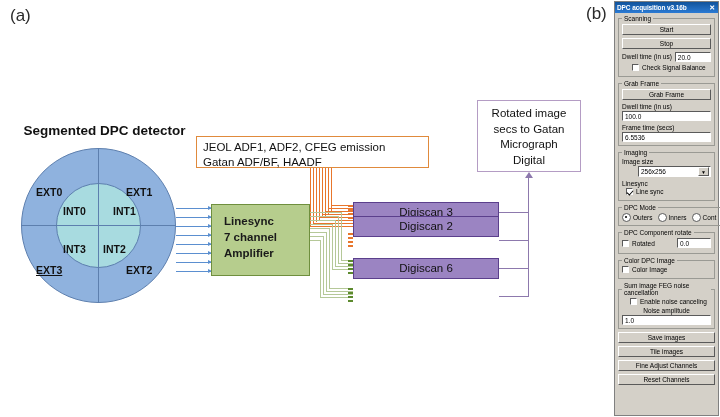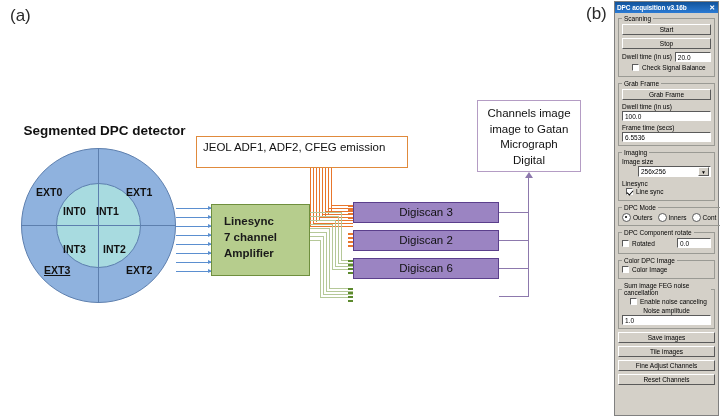--- a/index.html
+++ b/index.html
@@ -19,52 +19,52 @@
 
   .det-outer{position:absolute;left:21px;top:148px;width:155px;height:155px;
     border-radius:50%;background:#8fb2de;border:1px solid #5d7fae;box-sizing:border-box;}
   .det-inner{position:absolute;left:56px;top:183px;width:85px;height:85px;
     border-radius:50%;background:#a8dbe0;border:1px solid #5d7fae;box-sizing:border-box;}
   .det-vline{position:absolute;left:98px;top:148px;width:1px;height:155px;background:#5d7fae;}
   .det-hline{position:absolute;left:21px;top:225px;width:155px;height:1px;background:#5d7fae;}
   .seg{position:absolute;font-size:10.5px;font-weight:600;color:#111;}
   #seg-ext0{left:36px;top:186px;}
   #seg-ext1{left:126px;top:186px;}
-  #seg-ext3{left:44px;top:264px;text-decoration:underline;}
+  #seg-ext3{left:36px;top:264px;text-decoration:underline;}
   #seg-ext2{left:126px;top:264px;}
   #seg-int0{left:63px;top:205px;}
-  #seg-int1{left:96px;top:205px;}
+  #seg-int1{left:113px;top:205px;}
   #seg-int3{left:63px;top:243px;}
   #seg-int2{left:103px;top:243px;}
 
   
   .blue-line{position:absolute;height:1.4px;background:#5b8fd0;left:176px;width:35px;}
   .blue-arrow{position:absolute;width:0;height:0;left:208px;
     border-left:4px solid #5b8fd0;border-top:2.6px solid transparent;border-bottom:2.6px solid transparent;}
 
   
   #amp{position:absolute;left:211px;top:204px;width:99px;height:72px;
     background:#b6cd8d;border:1.6px solid #6f8f3e;box-sizing:border-box;
     font-size:11.5px;font-weight:600;color:#1a1a1a;padding:8px 0 0 12px;line-height:16px;}
 
   
-  #note-box{position:absolute;left:196px;top:136px;width:212px;height:32px;
+  #note-box{position:absolute;left:196px;top:136px;width:233px;height:32px;
     background:#fff;border:1.3px solid #e08a3c;box-sizing:border-box;
     font-size:11.5px;color:#111;padding:3px 0 0 6px;line-height:14.5px;}
 
   
   #dig-out{position:absolute;left:477px;top:100px;width:104px;height:72px;
     background:#fff;border:1.3px solid #b49cc4;box-sizing:border-box;
     font-size:11.5px;color:#111;text-align:center;padding-top:5px;line-height:15.5px;}
 
   
   .digiscan{position:absolute;left:353px;width:146px;height:21px;
     background:#9b84c2;border:1.8px solid #5b3f8c;box-sizing:border-box;
     font-size:11.5px;color:#111;text-align:center;line-height:18px;}
-  #ds1{top:202px;} #ds2{top:230px;} #ds3{top:258px;} #ds4{top:286px;}
+  #ds1{top:202px;} #ds2{top:216px;} #ds3{top:258px;} #ds4{top:286px;}
 
   
   .green-line{position:absolute;background:#b5c898;}
   .green-tick{position:absolute;width:5px;height:2px;background:#5c8a2e;}
   
   .orange-line{position:absolute;background:#e8762c;}
   .orange-tick{position:absolute;width:5px;height:2px;background:#e8762c;}
   
   .purple-line{position:absolute;background:#8d79ad;}
   #out-arrow{position:absolute;left:525px;top:172px;width:0;height:0;
@@ -152,20 +152,21 @@
   <div class="blue-arrow" style="top:268.5px"></div>
 
   <div id="amp">
     <div>Linesync</div>
     <div>7 channel</div>
     <div>Amplifier</div>
   </div>
 
   <div id="note-box">
     <div>JEOL  ADF1, ADF2, CFEG emission</div>
+    <div>Gatan ADF/BF, HAADF</div>
   </div>
 
   <div class="orange-line" style="left:310px;top:168px;width:1.4px;height:58px;"></div>
   <div class="orange-line" style="left:313px;top:168px;width:1.4px;height:56px;"></div>
   <div class="orange-line" style="left:316px;top:168px;width:1.4px;height:54px;"></div>
   <div class="orange-line" style="left:319px;top:168px;width:1.4px;height:52px;"></div>
   <div class="orange-line" style="left:322px;top:168px;width:1.4px;height:50px;"></div>
   <div class="orange-line" style="left:325px;top:168px;width:1.4px;height:48px;"></div>
   <div class="orange-line" style="left:328px;top:168px;width:1.4px;height:46px;"></div>
   <div class="orange-line" style="left:331px;top:168px;width:1.4px;height:44px;"></div>
@@ -229,22 +230,22 @@
   <div class="digiscan" id="ds3">Digiscan 6</div>
 
   <div class="purple-line" style="left:499px;top:212px;width:30px;height:1px;"></div>
   <div class="purple-line" style="left:499px;top:240px;width:30px;height:1px;"></div>
   <div class="purple-line" style="left:499px;top:268px;width:30px;height:1px;"></div>
   <div class="purple-line" style="left:499px;top:296px;width:30px;height:1px;"></div>
   <div class="purple-line" style="left:528px;top:178px;width:1px;height:119px;"></div>
   <div id="out-arrow"></div>
 
   <div id="dig-out">
-    <div>Channels image</div>
-    <div>image to Gatan</div>
+    <div>Rotated image</div>
+    <div>secs to Gatan</div>
     <div>Micrograph</div>
     <div>Digital</div>
   </div>
 </div>
 
 <div id="dialog">
 
   <div id="titlebar">
     <span id="title-text">DPC acquisition v3.16b</span>
     <span id="close-btn">✕</span>

